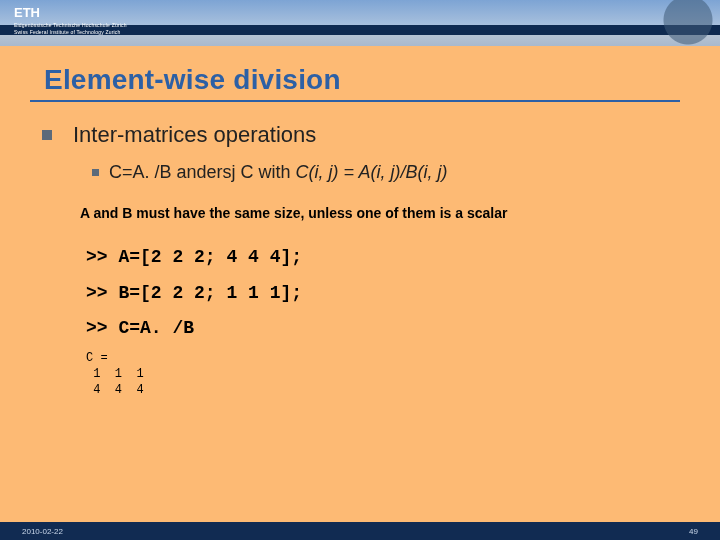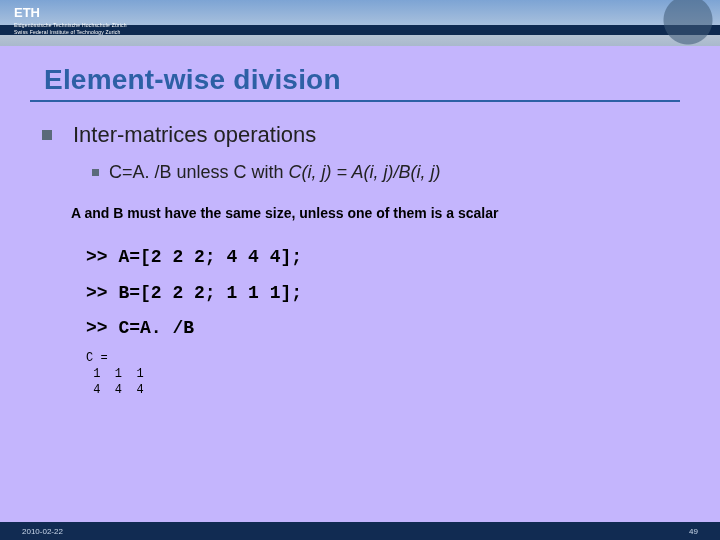--- a/index.html
+++ b/index.html
@@ -1,17 +1,17 @@
 <!DOCTYPE html>
 <html><head>
 <meta charset="utf-8">
 <style>
   * { box-sizing: border-box; margin: 0; padding: 0; }
   html, body { width: 720px; height: 540px; font-family: Arial, Helvetica, sans-serif; background: #fff; }
-  .slide { width: 720px; height: 540px; position: relative; background: #c4b5fd; overflow: hidden; }
+  .slide { width: 720px; height: 540px; position: relative; background: #fdba74; overflow: hidden; }
 
   
   .banner { position: relative; height: 46px; background: linear-gradient(to bottom, #d8e0ea 0%, #c9d3df 40%, #a9b9cc 100%); }
   .banner-sky { position: absolute; left: 0; right: 0; top: 0; height: 25px; background: linear-gradient(to bottom, #7da4d4 0%, #a8c0dd 100%); }
   .banner-bar { position: absolute; top: 25px; left: 0; right: 0; height: 10px; background: #0f2a50; }
   .eth-logo { position: absolute; top: 5px; left: 14px; width: 46px; height: 15px; background: transparent; }
   .eth-logo svg { display: block; }
   .eth-sub1 { position: absolute; top: 22px; left: 14px; font-size: 5px; color: #fff; letter-spacing: .2px; }
   .eth-sub2 { position: absolute; top: 29px; left: 14px; font-size: 5px; color: #fff; letter-spacing: .2px; }
   .dome { position: absolute; right: 0; top: 0; width: 120px; height: 46px;
@@ -28,21 +28,21 @@
 
   .l1 { margin: 20px 0 0 6px; display: flex; gap: 9px; }
   .sq { width: 10px; height: 10px; background: #5b6a7a; margin-top: 8px; margin-right: 12px; flex: 0 0 auto; }
   .sq.small { width: 7px; height: 7px; margin-top: 7px; margin-right: 10px; }
   .l1-text { font-size: 22px; color: #222; }
 
   .l2 { margin: 14px 0 0 56px; display: flex; }
   .l2-text { font-size: 18px; color: #222; }
   .ital { font-style: italic; }
 
-  .note { margin: 22px 0 0 35px; font-size: 14px; font-weight: bold; color: #000; }
+  .note { margin: 22px 0 0 44px; font-size: 14px; font-weight: bold; color: #000; }
 
   .code-block { margin: 26px 0 0 50px; font-family: "Courier New", Courier, monospace; font-size: 18px; font-weight: bold; white-space: pre; line-height: 1.2; color: #000; }
   .code-block .gap { display: block; height: 14px; }
   .output { margin: 10px 0 0 50px; font-family: "Courier New", Courier, monospace; font-size: 12px; white-space: pre; line-height: 1.35; color: #000; }
 
   
   .footer { position: absolute; left: 0; right: 0; bottom: 0; height: 18px; background: #112b52; color: #c9d7ea; font-size: 8px; display: flex; align-items: center; padding-left: 36px; }
   .footer .date { position: absolute; left: 22px; }
   .footer .credits { width: 100%; text-align: center; }
   .footer .page { position: absolute; right: 22px; }
@@ -70,21 +70,21 @@
     <hr class="title-rule">
 
     <div class="l1">
       <span class="sq"></span>
       <span class="l1-text">Inter-matrices operations</span>
     </div>
 
     <div class="l2">
       <span class="sq small"></span>
       <span class="l2-text">
-        <span>C=A. /B unless C with </span><span class="ital">C(i, j) = A(i, j)/B(i, j)</span>
+        <span>C=A. /B andersj C with </span><span class="ital">C(i, j) = A(i, j)/B(i, j)</span>
       </span>
     </div>
 
     <div class="note">A and B must have the same size, unless one of them is a scalar</div>
 
     <div class="code-block"><span>&gt;&gt; A=[2 2 2; 4 4 4];</span>
 <span class="gap"></span><span>&gt;&gt; B=[2 2 2; 1 1 1];</span>
 <span class="gap"></span><span>&gt;&gt; C=A. /B</span></div>
 
     <div class="output">C =

